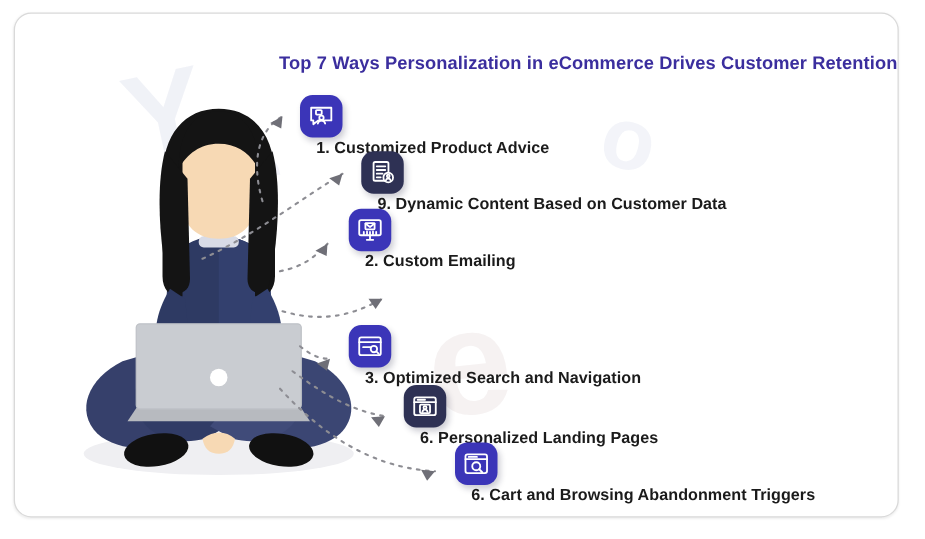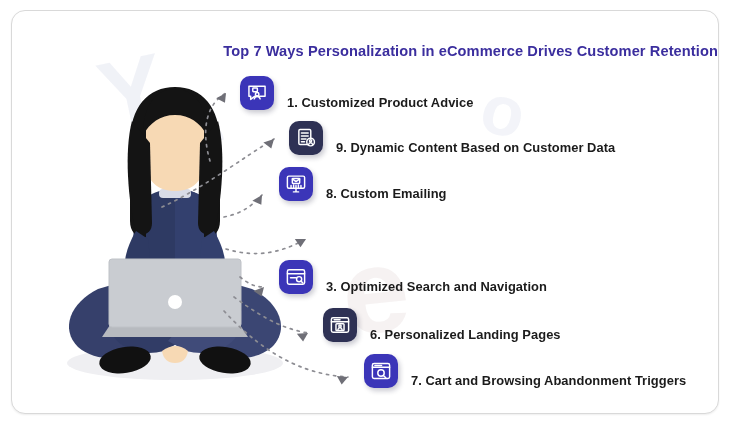--- a/index.html
+++ b/index.html
@@ -32,21 +32,21 @@
   .title{
     position:absolute;left:0;top:32px;width:706px;text-align:right;
     font-size:14.6px;font-weight:700;color:#3b2e9e;letter-spacing:.1px;
     white-space:nowrap;
   }
 
   
   .layer{position:absolute;left:0;top:0;width:706px;height:402px;}
 
   
-  .row{position:absolute;display:flex;align-items:flex-end;}
+  .row{position:absolute;display:flex;align-items:flex-start;flex-direction:column;}
   .icon{
     width:34px;height:34px;border-radius:10px;flex:none;
     display:flex;align-items:center;justify-content:center;
     box-shadow:2px 3px 5px rgba(20,20,50,.22);
   }
   .icon svg{display:block;}
   .label{
     margin-left:13px;font-size:12.9px;font-weight:700;color:#1b1b1b;
     white-space:nowrap;letter-spacing:.05px;
   }
@@ -174,21 +174,21 @@
     <div class="row r3">
       <div class="icon" style="background:#3b35b8">
         <svg width="22" height="22" viewBox="0 0 24 24" fill="none" stroke="#fff" stroke-width="1.6" stroke-linecap="round" stroke-linejoin="round">
           <rect x="2.6" y="3.4" width="18.8" height="13.2" rx="1.6"></rect>
           <path d="M9.2 20.6h5.6M12 16.6v4"></path>
           <rect x="8" y="6" width="8" height="5.4" rx="0.7"></rect>
           <path d="M8 6.4l4 3 4-3"></path>
           <path d="M6.6 13.6v2.2M9.4 13.2v2.6M12 13.6v2.2M14.6 13.2v2.6M17.4 13.6v2.2"></path>
         </svg>
       </div>
-      <div class="label">8. Custom Emailing</div>
+      <div class="label">2. Custom Emailing</div>
     </div>
 
 
     <div class="row r5">
       <div class="icon" style="background:#3b35b8">
         <svg width="22" height="22" viewBox="0 0 24 24" fill="none" stroke="#fff" stroke-width="1.6" stroke-linecap="round" stroke-linejoin="round">
           <rect x="2.6" y="4.2" width="18.8" height="15.6" rx="1.8"></rect>
           <path d="M2.6 8.4h18.8"></path>
           <path d="M6 12.8h6.2"></path>
           <circle cx="15.4" cy="14.4" r="2.8"></circle>
@@ -215,17 +215,17 @@
     <div class="row r7">
       <div class="icon" style="background:#3b35b8">
         <svg width="22" height="22" viewBox="0 0 24 24" fill="none" stroke="#fff" stroke-width="1.6" stroke-linecap="round" stroke-linejoin="round">
           <rect x="2.6" y="3.8" width="18.8" height="16.4" rx="1.8"></rect>
           <path d="M2.6 8h18.8"></path>
           <path d="M5.4 6h7.2"></path>
           <circle cx="12" cy="14.2" r="3.5"></circle>
           <path d="M14.6 16.8l2.6 2.6"></path>
         </svg>
       </div>
-      <div class="label">7. Cart and Browsing Abandonment Triggers</div>
+      <div class="label">6. Cart and Browsing Abandonment Triggers</div>
     </div>
 
   </div>
 </div>
 
 </body></html>

